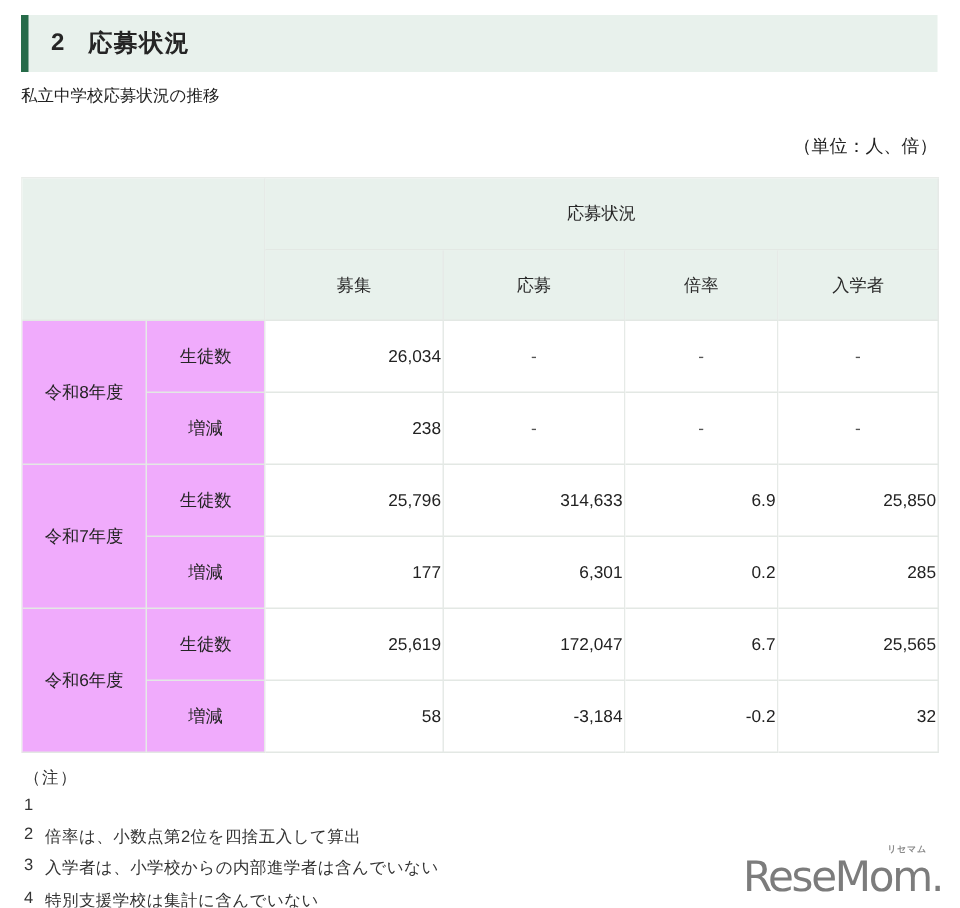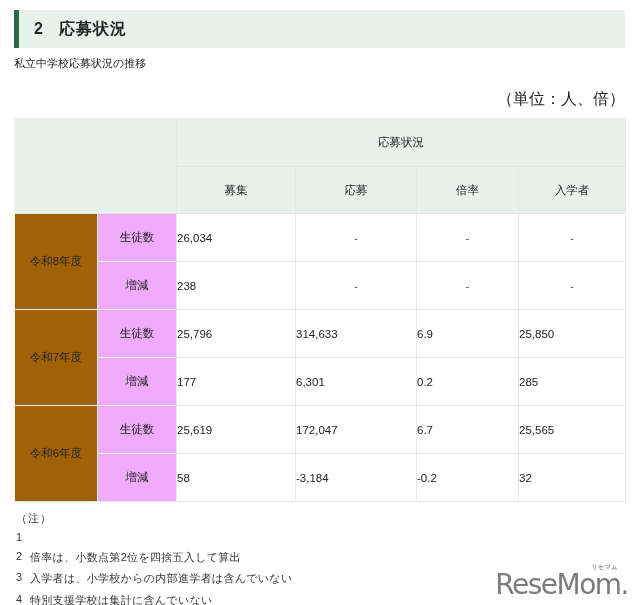--- a/index.html
+++ b/index.html
@@ -26,21 +26,21 @@
   .title-bar .ttl {
     font-size: 16px; font-weight: bold; margin-left: 16px; letter-spacing: 1px;
   }
 
   .subtitle {
     position: absolute; left: 14px; top: 56px;
     font-size: 11px; font-weight: normal; color: #222;
   }
   .unit-label {
     position: absolute; right: 15px; top: 89px;
-    font-size: 16px; color: #222;
+    font-size: 12px; color: #222;
   }
 
   
   table.stats {
     position: absolute; left: 14px; top: 118px;
     width: 611px;
     border-collapse: separate; border-spacing: 0;
     table-layout: fixed;
     font-size: 11.5px;
     border-top: 1px solid #e9ece9;
@@ -55,24 +55,24 @@
   .g {                      
     background: #e8f1ec;
     text-align: center;
     font-weight: 600;
     color: #2a2a2a;
   }
   th.g { border-right-color: #f6faf7; }
   th.group-head { height: 48px; border-bottom-color: #f0f4f1; }
   th.col-head { height: 47px; }
   th.corner { border-bottom-color: #e3e8e4; }
-  td.ylabel, th.ylabel { background: #a16207; text-align: center; font-weight: 600; border-right-color: #eef3ef; }
+  td.ylabel, th.ylabel { background: #f0abfc; text-align: center; font-weight: 600; border-right-color: #eef3ef; }
   td.rlabel { background: #f0abfc; text-align: center; font-weight: 600; border-right-color: #e6eae7; }
   td.num {
-    background: #ffffff; padding-right: 16px;
+    background: #ffffff; text-align: right; padding-right: 1px;
     height: 48px; color: #222; font-weight: 400;
   }
   td.num.dash { text-align: center; padding-right: 0; color: #555; }
 
   
   .notes {
     position: absolute; left: 16px; top: 511px;
     font-size: 11px; color: #333;
   }
   .notes .note-title { margin-bottom: 5px; letter-spacing: 1px; }

